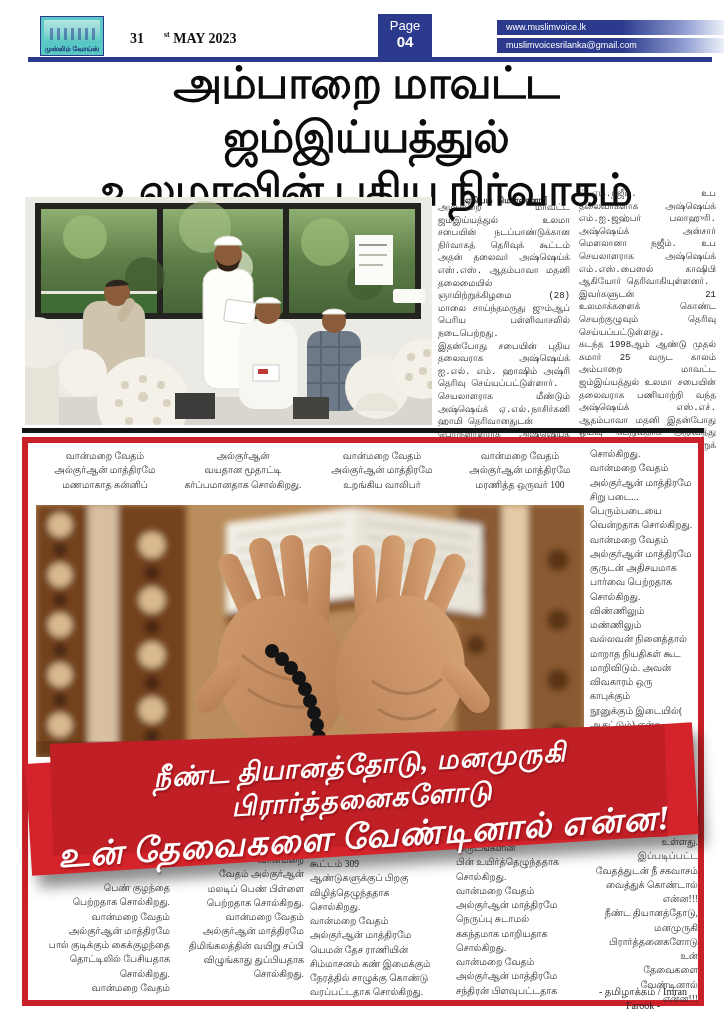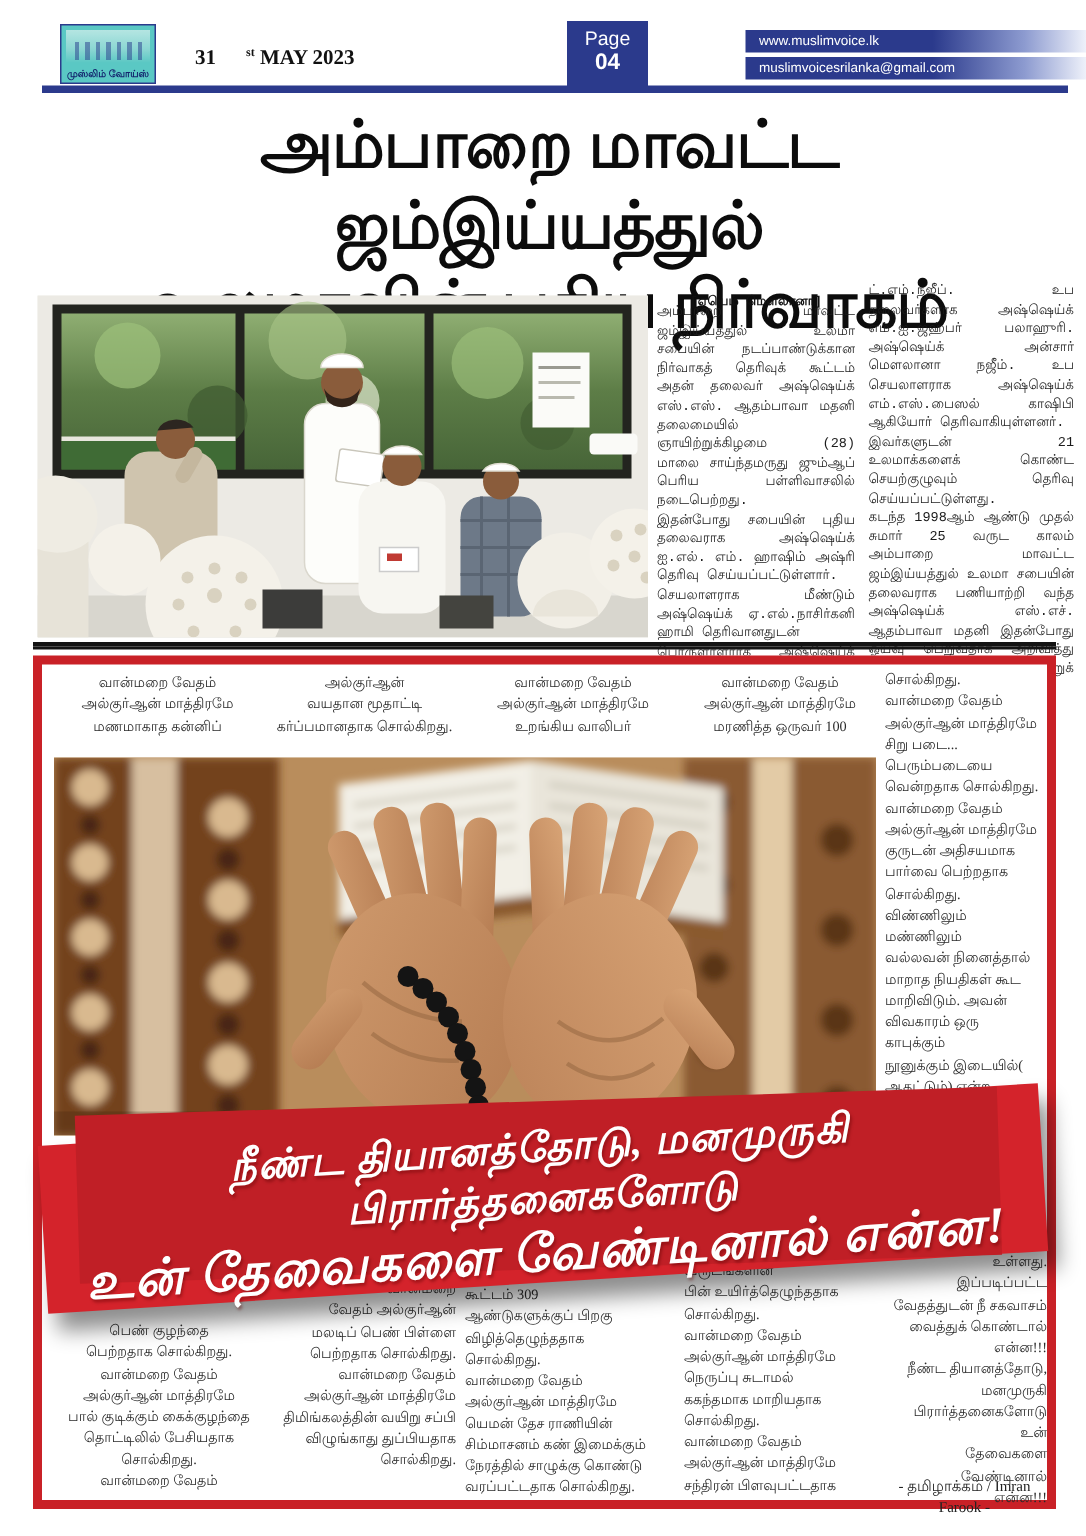--- a/index.html
+++ b/index.html
@@ -24,21 +24,21 @@
   .pagebox .pl { font-size:13px; margin-top:4px; }
   .pagebox .pn { font-size:15px; font-weight:bold; }
   .hbar { position:absolute; left:497px; width:227px; height:15px; color:#fff; font-size:9px;
           font-family:"Liberation Sans",sans-serif; line-height:15px; padding-left:9px;
           background:linear-gradient(90deg,#2b3a8c 0%,#2b3a8c 55%,#8d9bd0 82%,#eef1fa 100%); }
   .hbar.site  { top:20px; }
   .hbar.email { top:38px; }
   .hrule { position:absolute; left:28px; right:12px; top:57px; height:5px; background:#2b3a8c; }
 
   
-  .headline { position:absolute; left:26px; right:18px; top:70px; text-align:center;
+  .headline { position:absolute; left:26px; right:18px; top:56px; text-align:center;
           font-family:"Liberation Sans",sans-serif; font-weight:900; color:#0c0c0c;
           font-size:44px; line-height:1.22; letter-spacing:-1px; }
 
   
   .photo1 { position:absolute; left:25px; top:197px; width:407px; height:228px;
           overflow:hidden; background:#eceae4; }
   .acol { position:absolute; top:188px; font-size:9px; line-height:1.4; color:#1c1c1c;
           text-align:justify; white-space:pre-line;
           font-family:Liberation Mono, monospace; }
   .acol.c1 { left:438px; width:132px; }
@@ -67,21 +67,21 @@
           background:#d4232b; transform:rotate(-3.6deg);
           box-shadow:6px 12px 14px rgba(0,0,0,0.45); z-index:5; text-align:center; }
   .banner:before { content:""; position:absolute; left:24px; top:-9px; width:92%; height:100%;
           background:#c01f26; transform:rotate(1.8deg); z-index:-1; }
   .banner .b1 { margin-top:7px; font-size:27px; }
   .banner .b2 { font-size:34px; margin-top:0px; }
   .banner .b1,.banner .b2 { color:#fff; font-style:italic; font-weight:bold;
           font-family:"Liberation Serif",serif; letter-spacing:1px;
           text-shadow:1px 2px 2px rgba(90,0,0,.4); }
 
-  .fcol.b0 { left:14px;  top:438px; width:128px; text-align:center; }
+  .fcol.b0 { left:14px;  top:438px; width:128px; text-align:right; }
   .fcol.b1 { left:148px; top:410px; width:128px; text-align:right; }
   .fcol.b2 { left:282px; top:414px; width:134px; text-align:left; }
   .fcol.b3 { left:428px; top:398px; width:130px; text-align:left; }
   .fcol.b4 { left:566px; top:392px; width:104px; text-align:right; }
   .attrib { position:absolute; left:556px; top:542px; width:118px; text-align:center;
           font-size:10px; color:#222; line-height:1.4; }
 </style>
 </head>
 <body>
 

